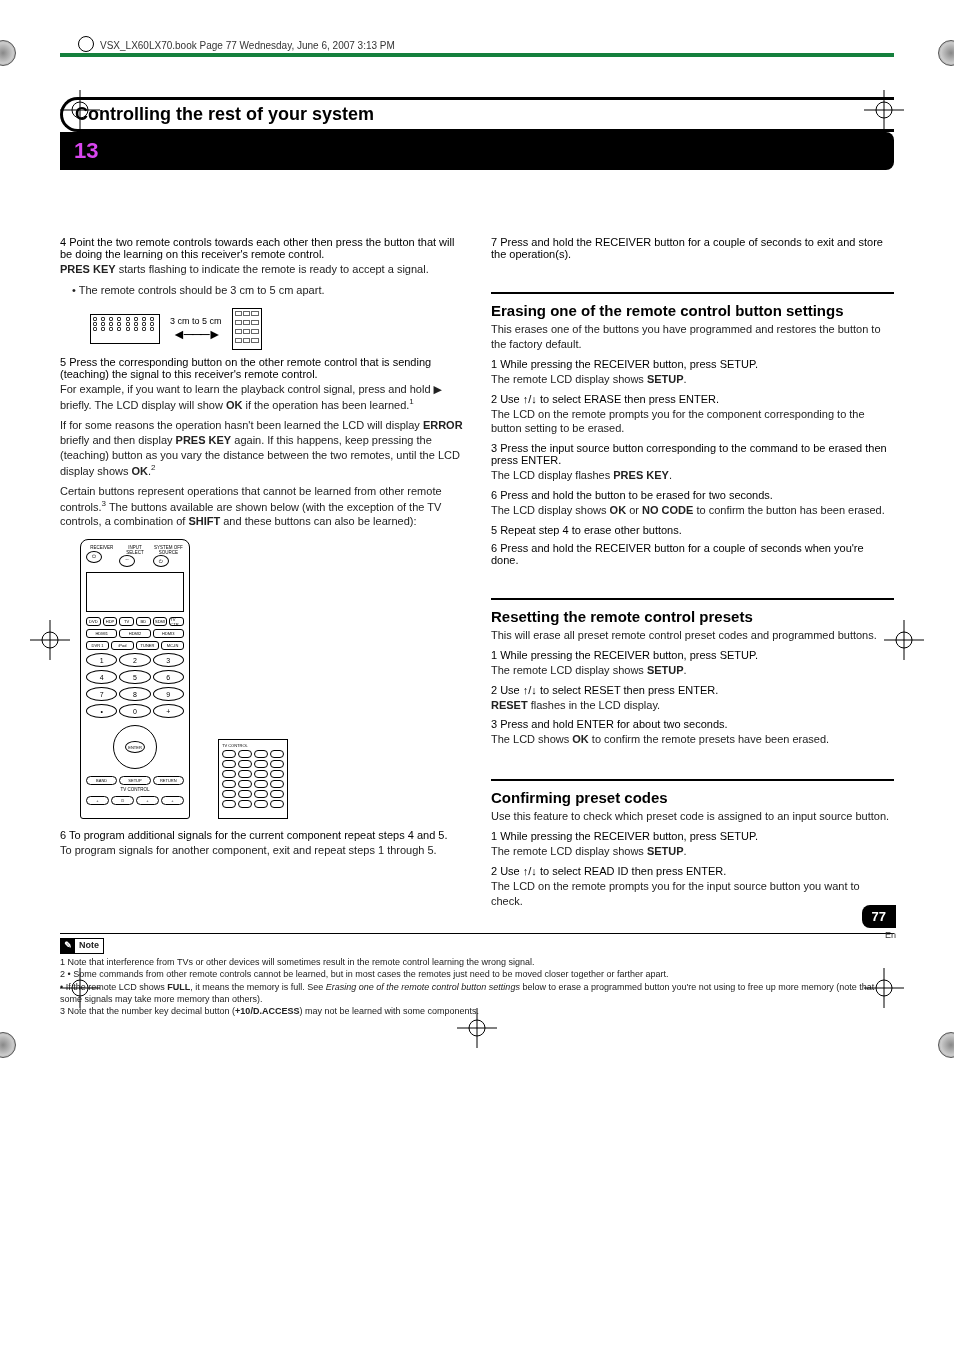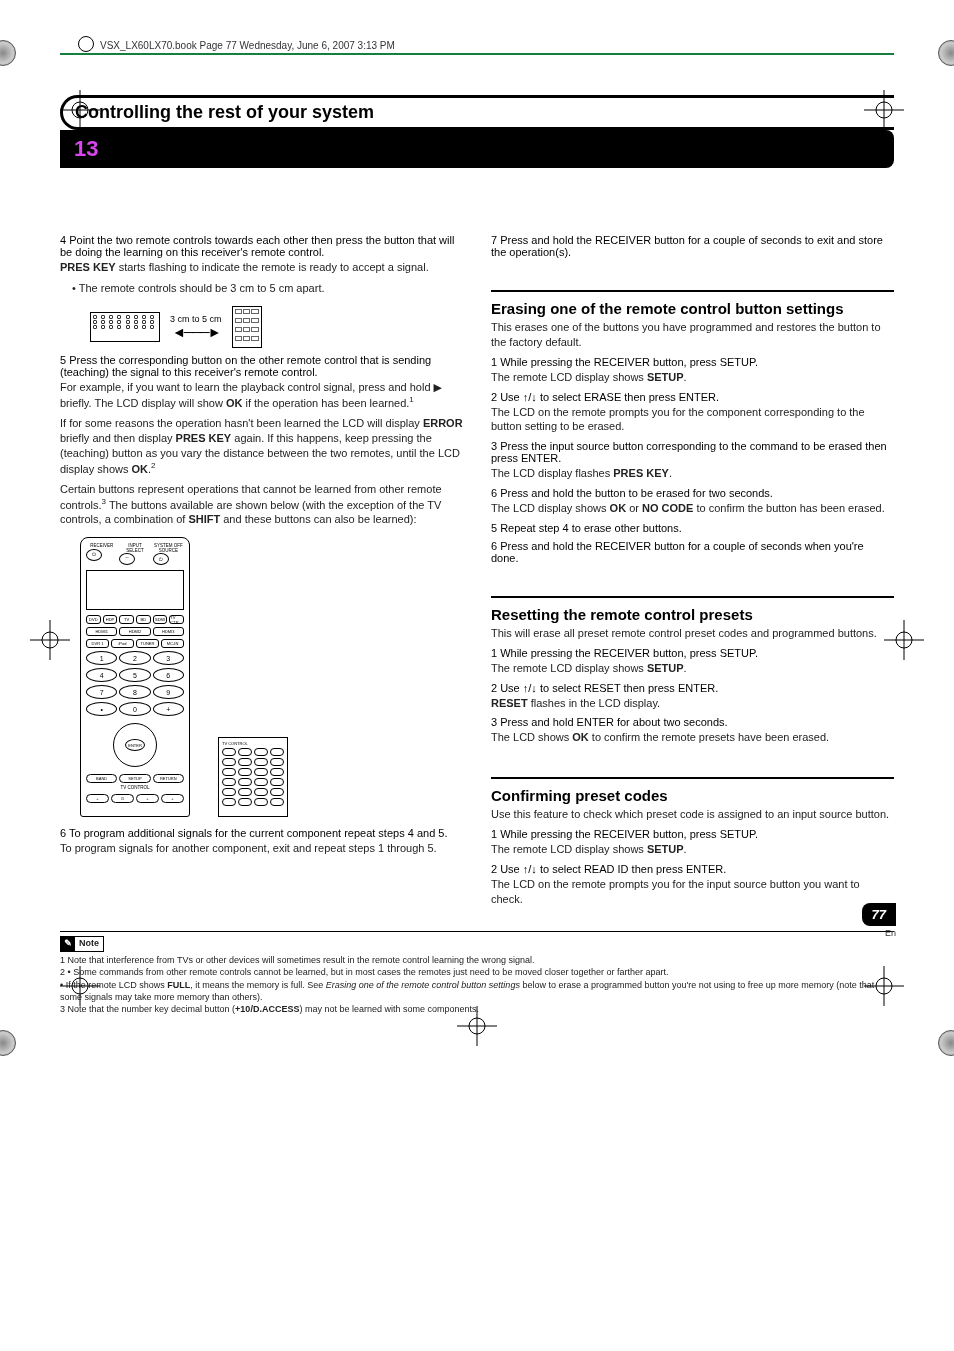--- a/index.html
+++ b/index.html
@@ -11,21 +11,21 @@
   .crop-ml { top: 620px; left: 30px; }
   .crop-mr { top: 620px; right: 30px; }
   .crop-bl { bottom: 70px; left: 60px; }
   .crop-br { bottom: 70px; right: 50px; }
   .crop-bc { bottom: 30px; left: 50%; transform: translateX(-50%); }
   .corner-disc { position: absolute; width: 26px; height: 26px; border-radius: 50%; background: radial-gradient(circle, #888 0%, #ccc 60%, #888 100%); border: 1px solid #555; }
   .corner-disc.tl { top: 40px; left: -10px; }
   .corner-disc.tr { top: 40px; right: -10px; }
   .corner-disc.bl { bottom: 20px; left: -10px; }
   .corner-disc.br { bottom: 20px; right: -10px; }
-  .book-header { font-size: 10px; color: #333; margin-bottom: 24px; padding-left: 40px; border-bottom: 2px solid #15803d; padding-bottom: 2px; position: relative; }
+  .book-header { font-size: 10px; color: #333; margin-bottom: 24px; padding-left: 40px; border-bottom: 4px solid #15803d; padding-bottom: 2px; position: relative; }
   .book-header::before { content: ""; position: absolute; left: 18px; top: -4px; width: 14px; height: 14px; border: 1px solid #000; border-radius: 50%; }
   .section-header { display: flex; align-items: stretch; margin: 40px 0 60px 0; flex-direction: column; }
   .section-title-wrap { flex: 1; border-top: 3px solid #000; border-bottom: 3px solid #000; border-left: 3px solid #000; border-radius: 20px 0 0 20px; padding: 4px 12px; background: #fff; }
   .section-title { font-size: 18px; font-weight: bold; }
   .section-num { background: #000; color: #d946ef; font-size: 22px; font-weight: bold; padding: 6px 14px; border-radius: 0 8px 8px 0; display: flex; align-items: center; }
   .columns { display: flex; gap: 28px; }
   .col { flex: 1; }
   .step-head { font-weight: normal; margin-top: 6px; }
   .body-text { margin-top: 2px; line-height: 1.35; color: #222; }
   .bold { font-weight: bold; }
@@ -56,21 +56,21 @@
   .side-remote .sr-row { display:flex; gap:2px;}
   .side-remote .sr-btn { flex:1; border:0.6px solid #000; border-radius:4px; height:8px;}
   .note-section { border-top: 1px solid #000; margin-top: 24px; padding-top: 4px; font-size: 9px; line-height: 1.3; color: #222;}
   .note-tag { display:inline-flex; align-items:center; background:#fff; border:1px solid #000; font-weight:bold; font-size:9px; margin-bottom:2px;}
   .note-tag .pencil { background:#000; color:#fff; width:14px; height:14px; display:flex; align-items:center; justify-content:center; font-size:9px;}
   .note-tag .t { padding: 0 4px;}
   .note-line { margin-top:1px; }
   .heading2 { font-size: 15px; font-weight: bold; line-height: 1.2; margin-top: 18px; }
   .rule-above { border-top: 2px solid #000; padding-top: 8px; margin-top: 18px;}
   .rule-gap { height:14px;}
-  .page-num-box { position:absolute; right: 58px; bottom: 150px; background:#000; color:#fff; font-weight:bold; font-size:13px; padding:4px 10px; border-radius:8px 0 0 8px;font-style:italic;}
+  .page-num-box { position:absolute; right: 58px; bottom: 150px; background:#000; color:#fff; font-weight:bold; font-size:13px; padding:4px 10px; border-radius:8px 0 0 8px;}
   .page-lang { position:absolute; right: 58px; bottom: 138px; font-size:9px; color:#333;}
   .italic { font-style: italic;}
 </style>
 </head>
 <body>
 
 <div class="corner-disc tl"></div>
 <div class="corner-disc tr"></div>
 <div class="corner-disc bl"></div>
 <div class="corner-disc br"></div>

